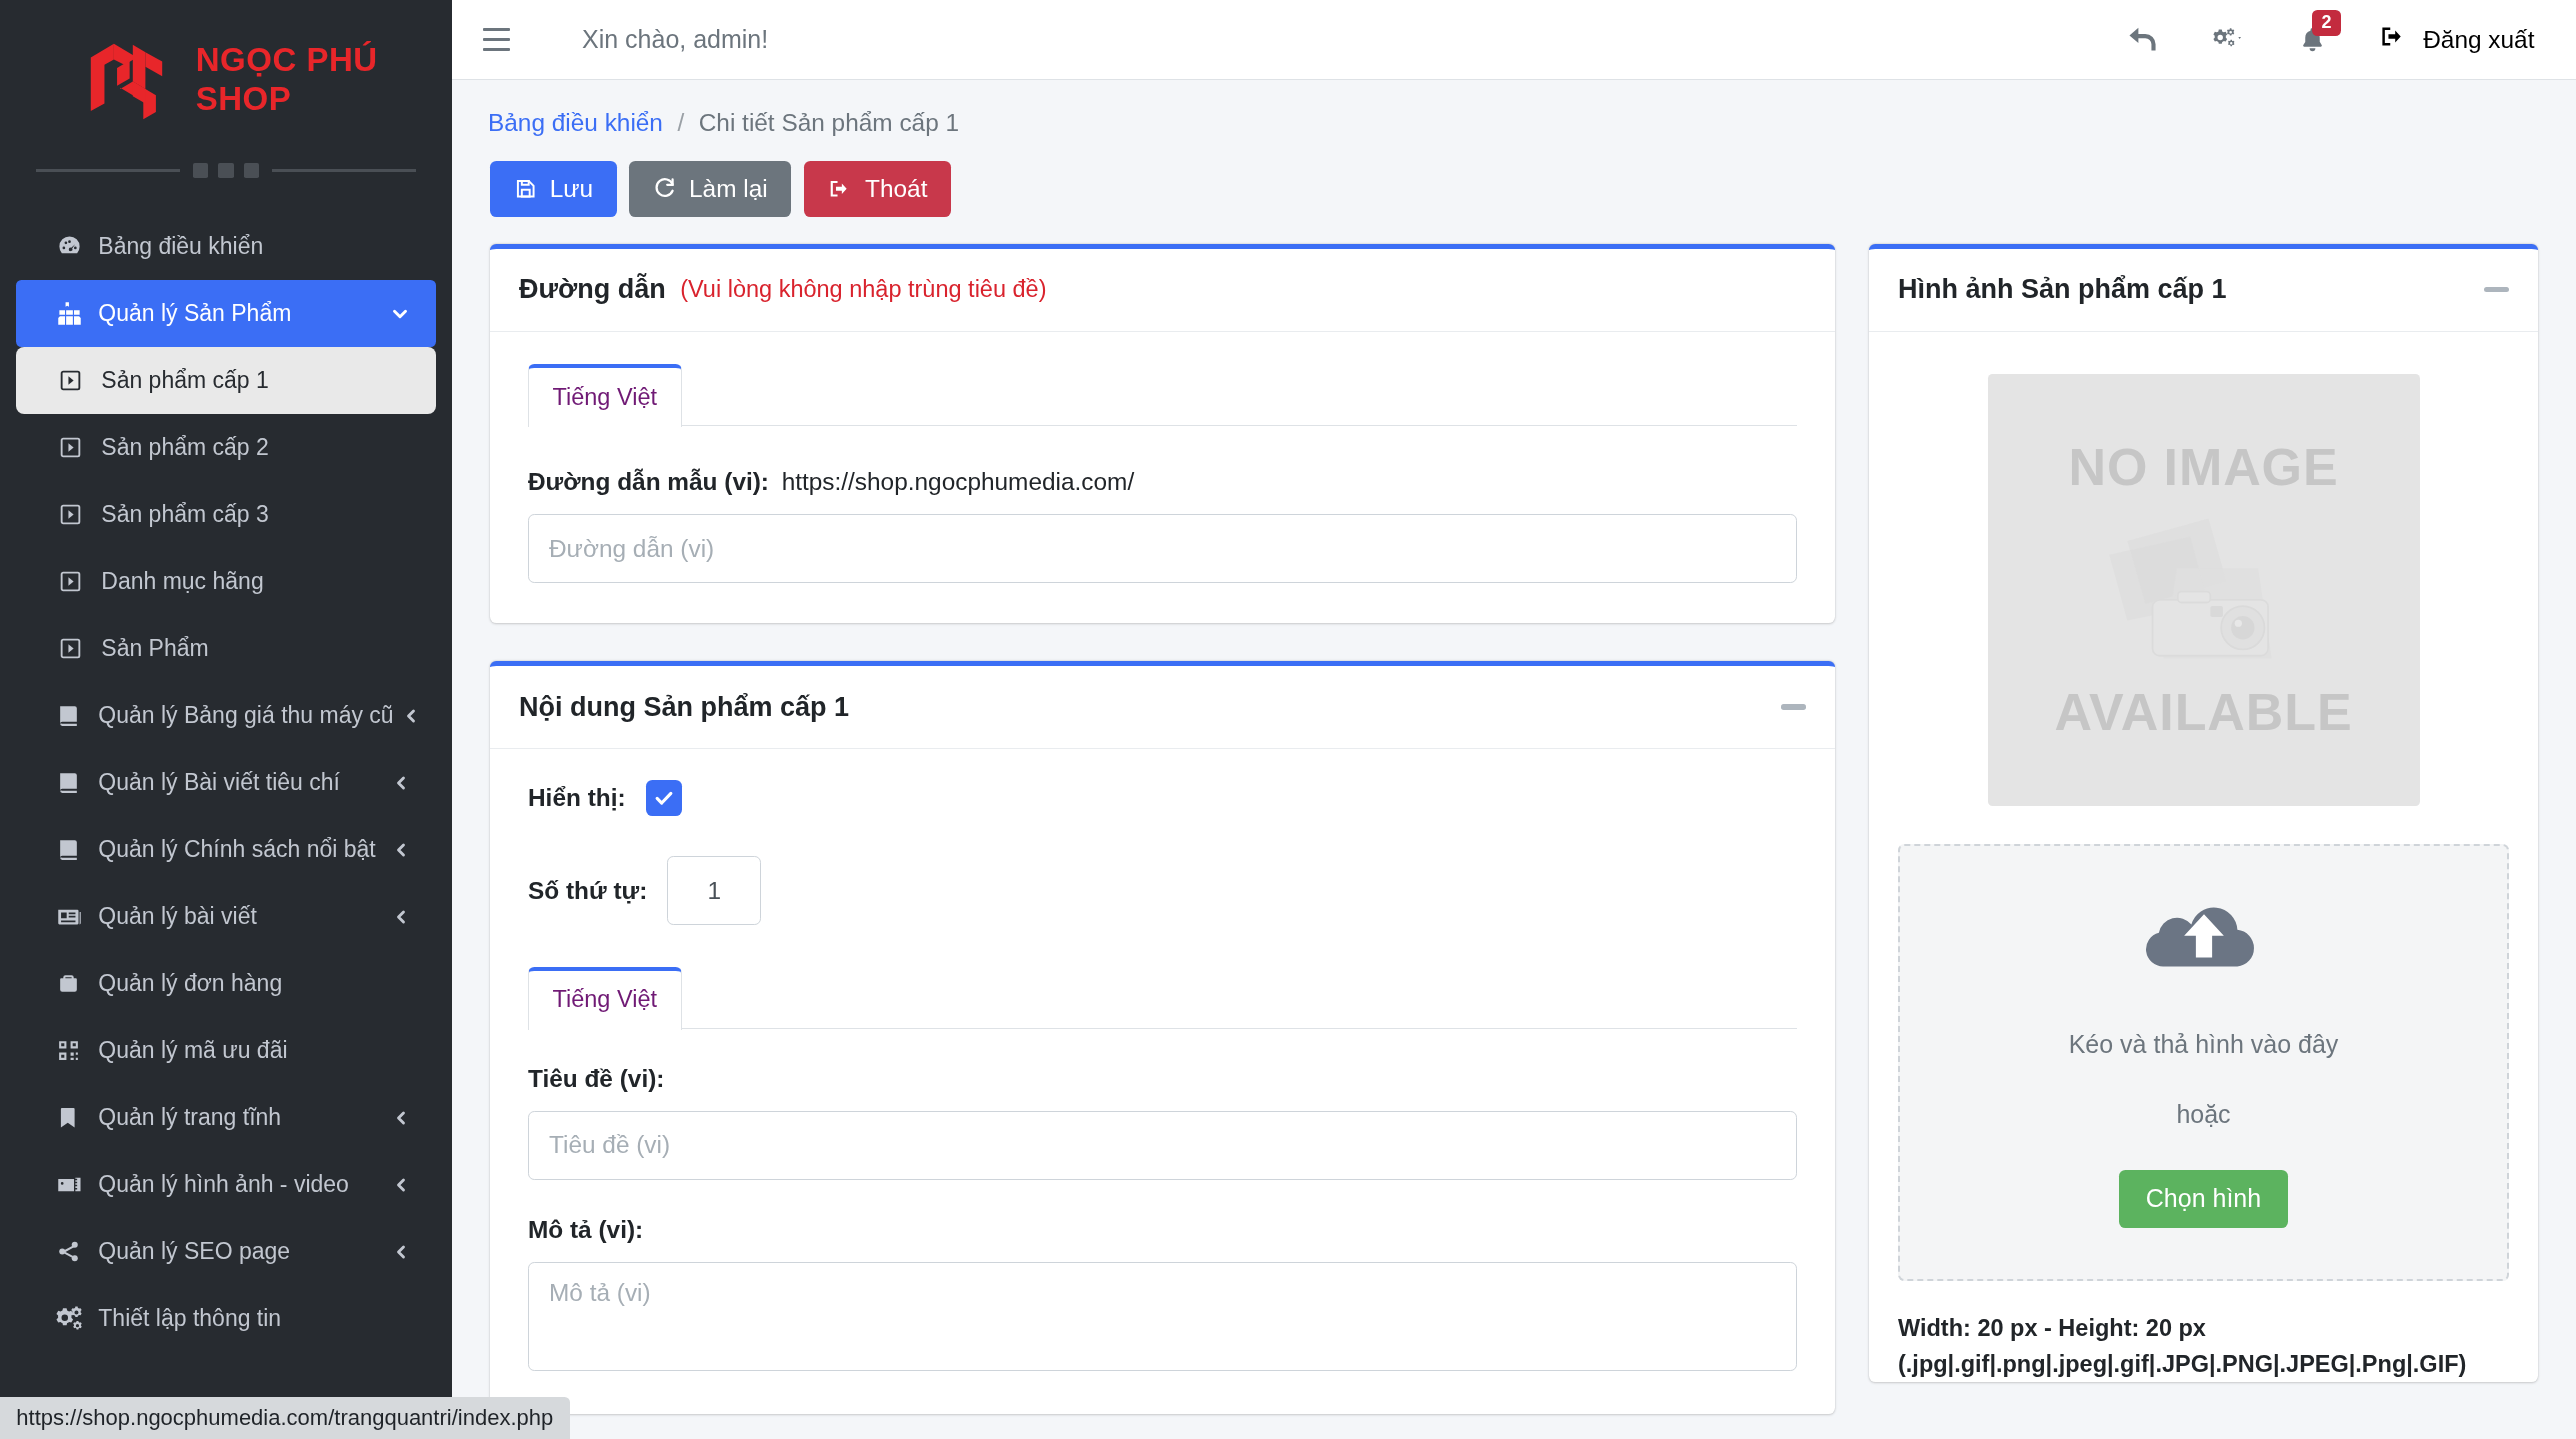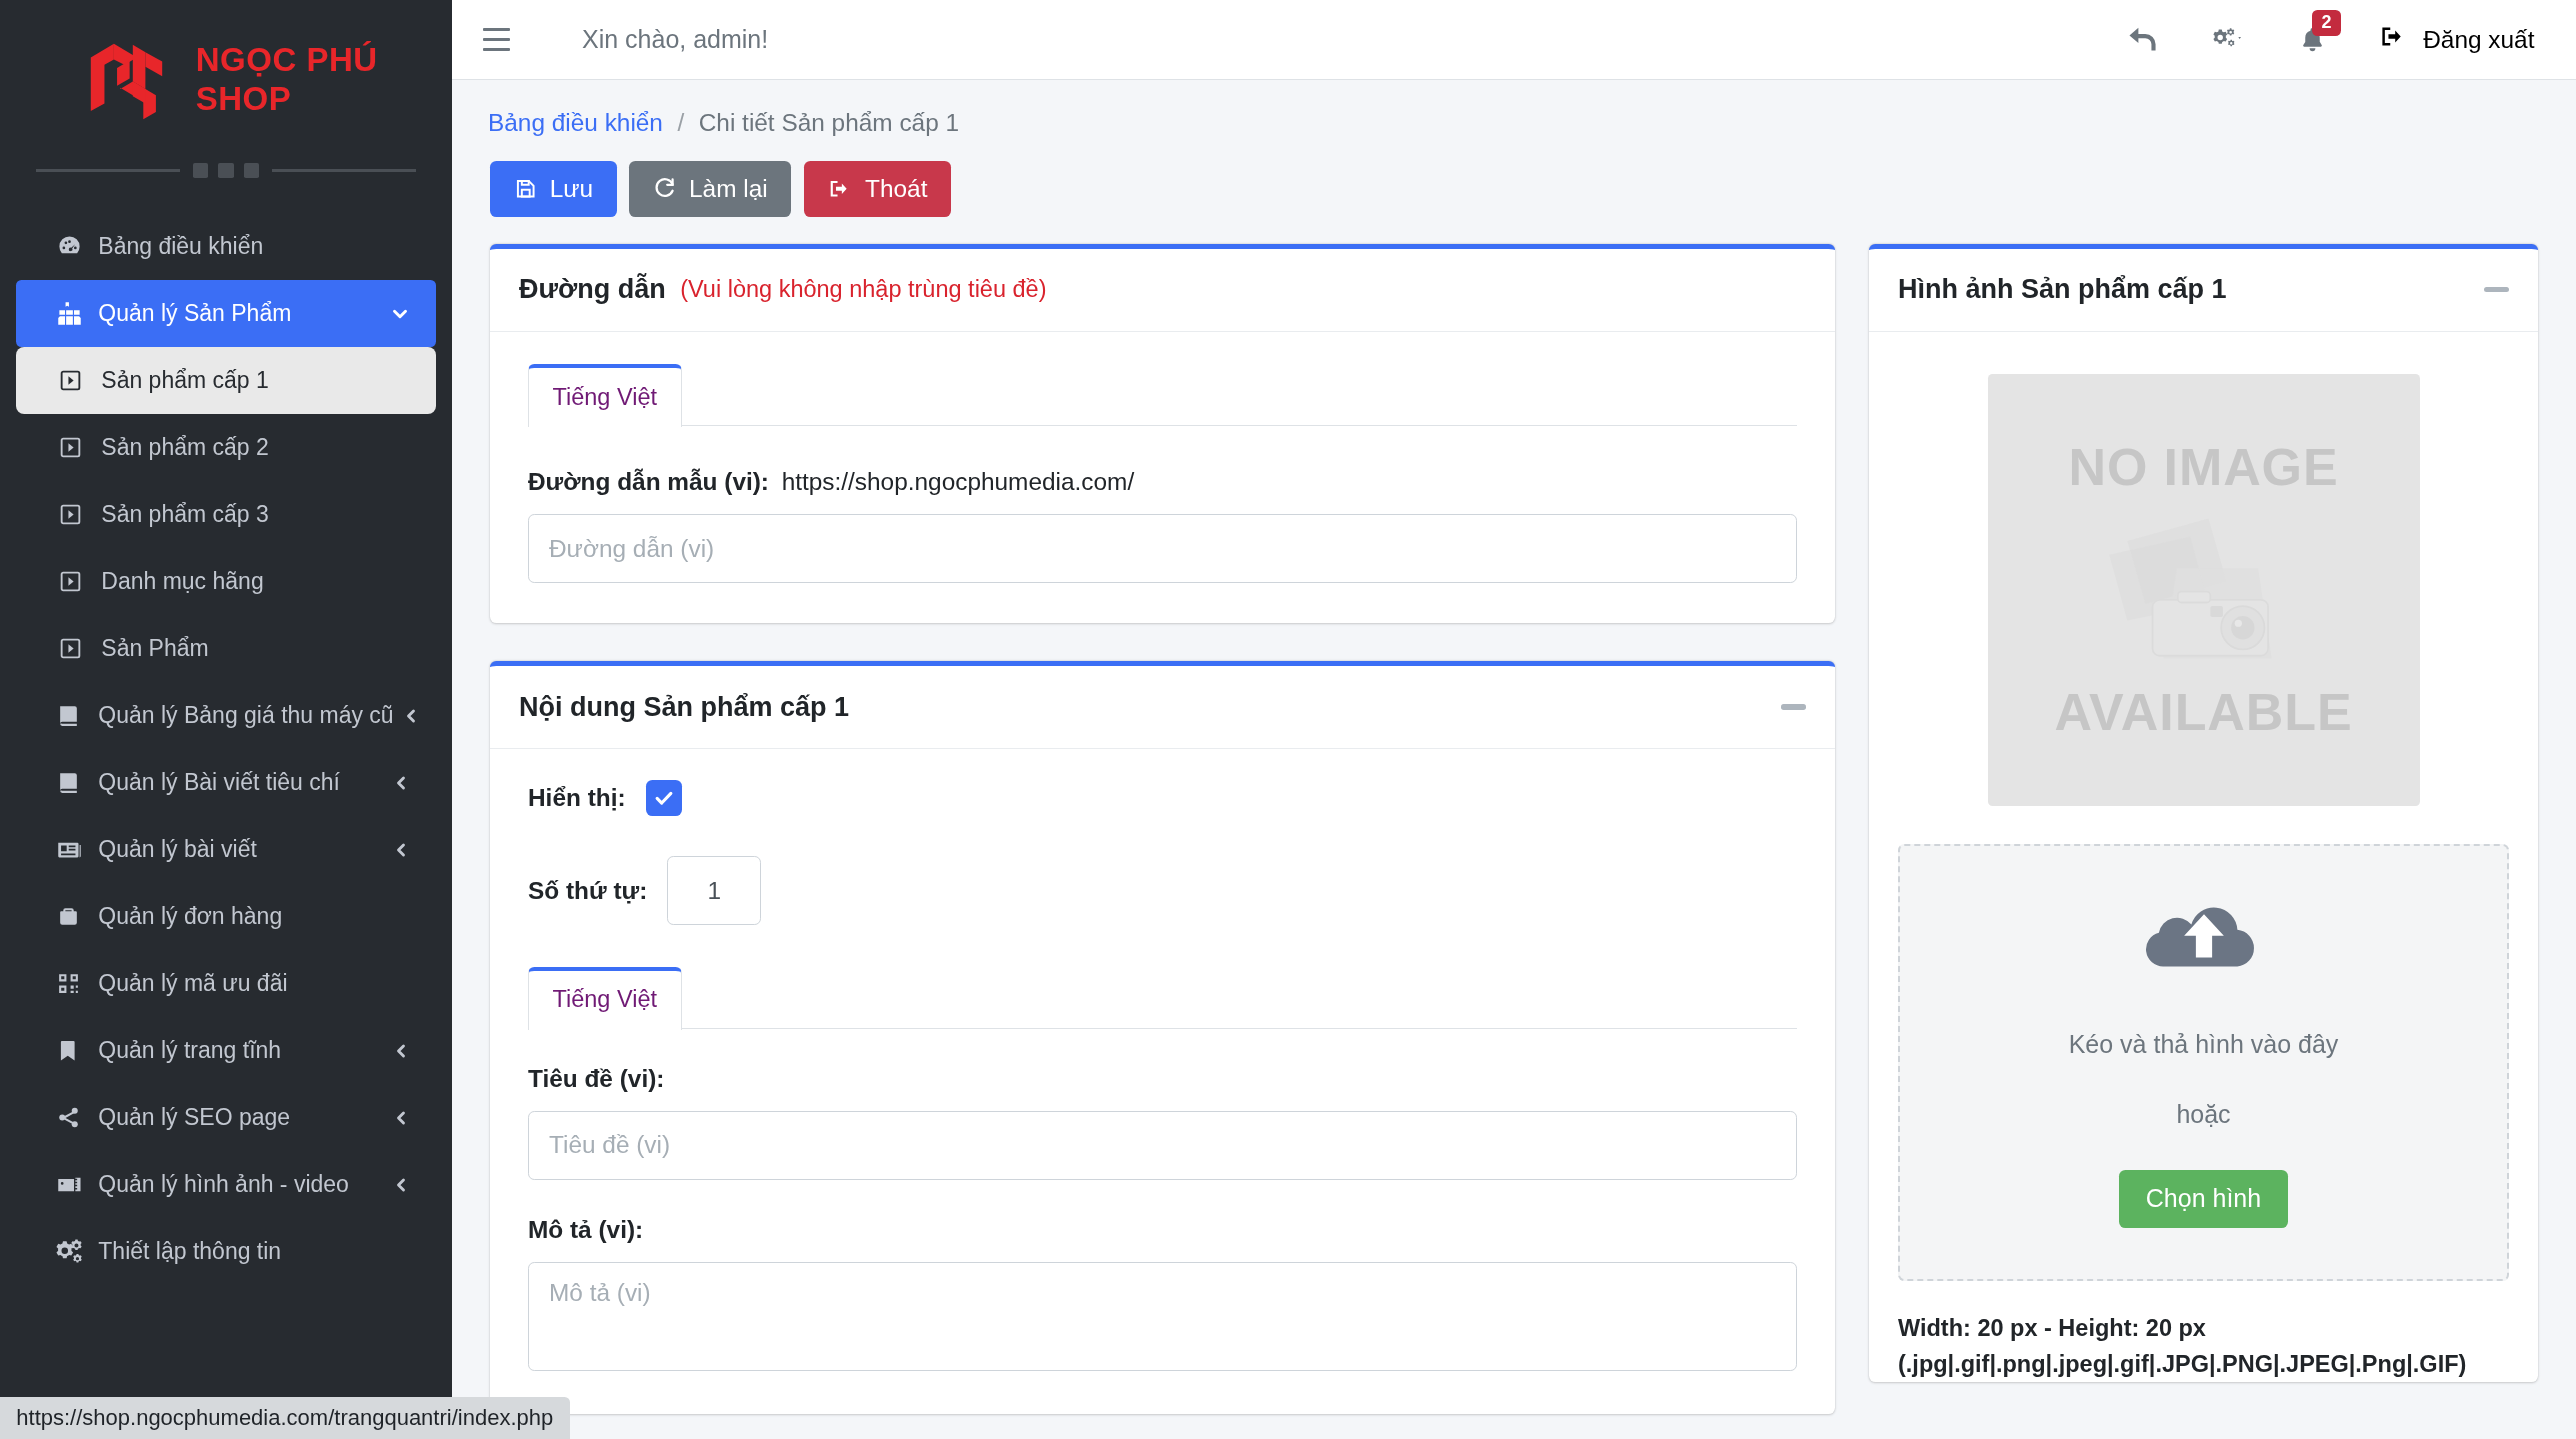--- a/index.html
+++ b/index.html
@@ -380,20 +380,33 @@
             </svg>
         </span>
         <span class="mi-label">Quản lý Bài viết tiêu chí</span>
         <span class="mi-chev">
           <svg width="20" height="20" viewBox="0 0 24 24" fill="none" stroke="currentColor" stroke-width="3.4" stroke-linecap="round" stroke-linejoin="round">
               <polyline points="15 6 9 12 15 18"></polyline>
             </svg>
         </span>
       </div>
 
+      <div class="menu-item">
+        <span class="mi-icon">
+          <svg width="25" height="25" viewBox="0 0 24 24" fill="currentColor">
+              <path d="M4 3h14a2 2 0 012 2v13H6a2 2 0 00-2 2V3zm3 4h10v1.6H7V7zm0 3.2h10v1.6H7v-1.6zM4 20a2 2 0 002 2h14v-2H6a2 2 0 00-2 0z"></path>
+            </svg>
+        </span>
+        <span class="mi-label">Quản lý Chính sách nổi bật</span>
+        <span class="mi-chev">
+          <svg width="20" height="20" viewBox="0 0 24 24" fill="none" stroke="currentColor" stroke-width="3.4" stroke-linecap="round" stroke-linejoin="round">
+              <polyline points="15 6 9 12 15 18"></polyline>
+            </svg>
+        </span>
+      </div>
 
       <div class="menu-item">
         <span class="mi-icon">
           <svg width="27" height="27" viewBox="0 0 24 24" fill="currentColor">
               <path d="M2 6h17a1 1 0 011 1v11a1 1 0 01-1 1H3a1 1 0 01-1-1V6zm2.5 2.5v5h5v-5h-5zm6.8 0V10h6v-1.5h-6zm0 2.8v1.5h6v-1.5h-6zm-6.8 4.2v1.5h12.8v-1.5H4.5zM21 8h1v10a1.3 1.3 0 01-1 1V8z"></path>
             </svg>
         </span>
         <span class="mi-label">Quản lý bài viết</span>
         <span class="mi-chev">
           <svg width="20" height="20" viewBox="0 0 24 24" fill="none" stroke="currentColor" stroke-width="3.4" stroke-linecap="round" stroke-linejoin="round">
@@ -420,51 +433,51 @@
         <span class="mi-label">Quản lý mã ưu đãi</span>
       </div>
 
       <div class="menu-item">
         <span class="mi-icon">
           <svg width="23.5" height="23.5" viewBox="0 0 24 24" fill="currentColor">
               <path d="M6 2h12a1 1 0 011 1v19l-7-5-7 5V3a1 1 0 011-1z"></path>
             </svg>
         </span>
         <span class="mi-label">Quản lý trang tĩnh</span>
+        <span class="mi-chev">
+          <svg width="20" height="20" viewBox="0 0 24 24" fill="none" stroke="currentColor" stroke-width="3.4" stroke-linecap="round" stroke-linejoin="round">
+              <polyline points="15 6 9 12 15 18"></polyline>
+            </svg>
+        </span>
+      </div>
+
+      <div class="menu-item">
+        <span class="mi-icon">
+          <svg width="27" height="27" viewBox="0 0 24 24" fill="currentColor">
+              <path d="M2 7h14v11H2V7zm2.5 8.5L8 11l2.5 3 2-2.2 3 4.7h-11zM5.5 9.8a1.2 1.2 0 100 2.4 1.2 1.2 0 000-2.4zM17.2 6h4.6v12h-4.6v-1.6h1.6v-1.3h-1.6v-1.5h1.6v-1.3h-1.6v-1.5h1.6V9.6h-1.6V8.2h1.6V6.9h-1.6V6z"></path>
+            </svg>
+        </span>
+        <span class="mi-label">Quản lý hình ảnh - video</span>
         <span class="mi-chev">
           <svg width="20" height="20" viewBox="0 0 24 24" fill="none" stroke="currentColor" stroke-width="3.4" stroke-linecap="round" stroke-linejoin="round">
               <polyline points="15 6 9 12 15 18"></polyline>
             </svg>
         </span>
       </div>
 
       <div class="menu-item">
         <span class="mi-icon">
           <svg width="25" height="25" viewBox="0 0 24 24" fill="currentColor">
               <circle cx="18" cy="5.5" r="2.9"></circle>
               <circle cx="6" cy="12" r="2.9"></circle>
               <circle cx="18" cy="18.5" r="2.9"></circle>
               <path d="M7.8 10.9l8.6-4.6.9 1.7-8.6 4.6zM8.7 12.2l8.6 4.6-.9 1.7-8.6-4.6z"></path>
             </svg>
         </span>
         <span class="mi-label">Quản lý SEO page</span>
-        <span class="mi-chev">
-          <svg width="20" height="20" viewBox="0 0 24 24" fill="none" stroke="currentColor" stroke-width="3.4" stroke-linecap="round" stroke-linejoin="round">
-              <polyline points="15 6 9 12 15 18"></polyline>
-            </svg>
-        </span>
-      </div>
-
-      <div class="menu-item">
-        <span class="mi-icon">
-          <svg width="27" height="27" viewBox="0 0 24 24" fill="currentColor">
-              <path d="M2 7h14v11H2V7zm2.5 8.5L8 11l2.5 3 2-2.2 3 4.7h-11zM5.5 9.8a1.2 1.2 0 100 2.4 1.2 1.2 0 000-2.4zM17.2 6h4.6v12h-4.6v-1.6h1.6v-1.3h-1.6v-1.5h1.6v-1.3h-1.6v-1.5h1.6V9.6h-1.6V8.2h1.6V6.9h-1.6V6z"></path>
-            </svg>
-        </span>
-        <span class="mi-label">Quản lý hình ảnh - video</span>
         <span class="mi-chev">
           <svg width="20" height="20" viewBox="0 0 24 24" fill="none" stroke="currentColor" stroke-width="3.4" stroke-linecap="round" stroke-linejoin="round">
               <polyline points="15 6 9 12 15 18"></polyline>
             </svg>
         </span>
       </div>
 
       <div class="menu-item">
         <span class="mi-icon">
           <svg width="27" height="27" viewBox="0 0 24 24" fill="currentColor">

